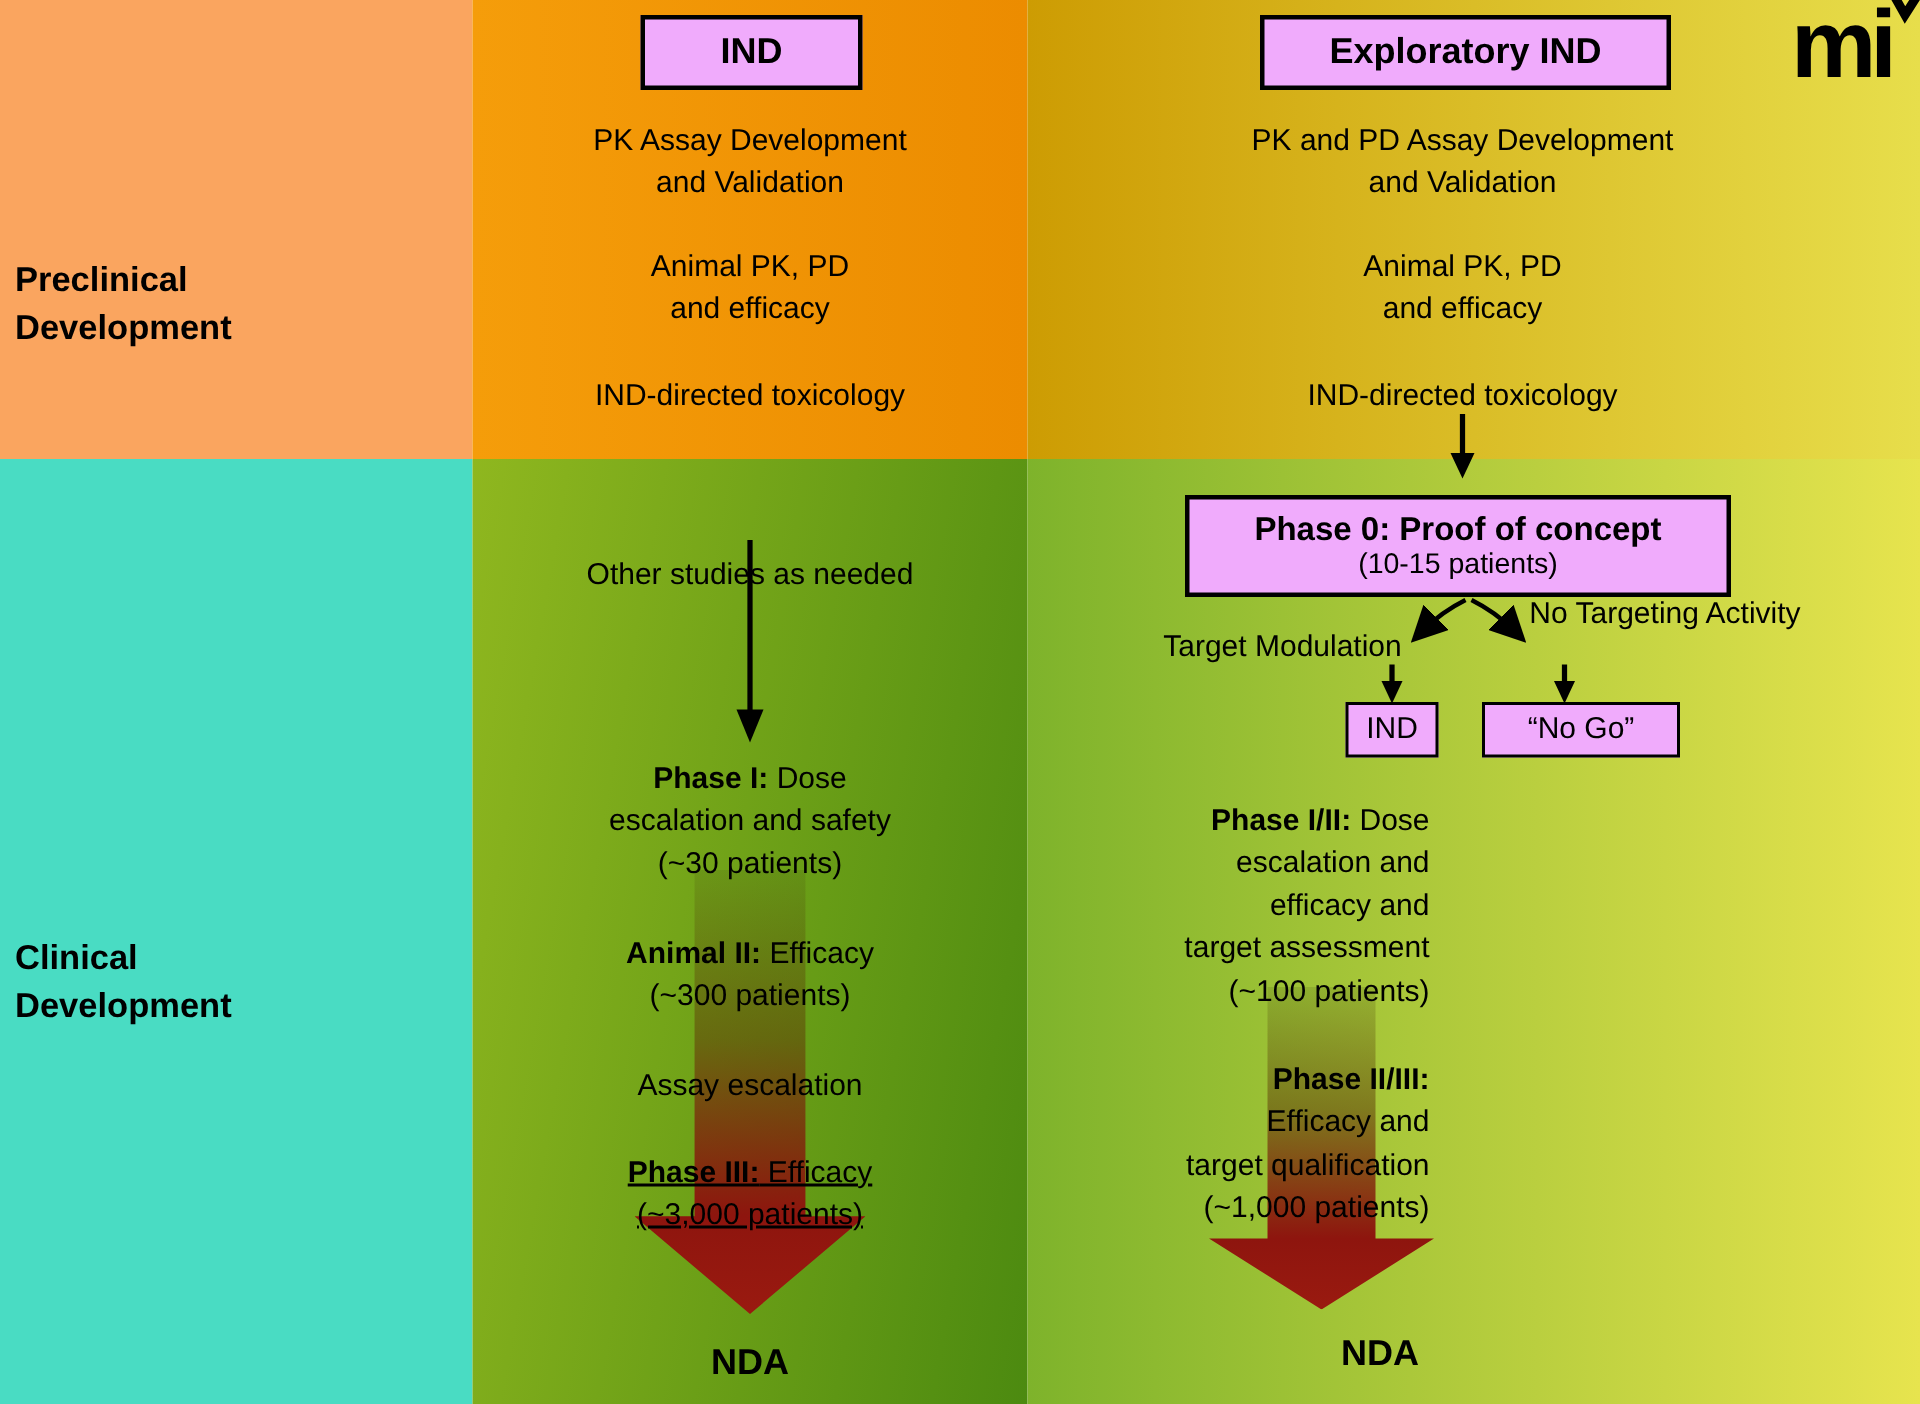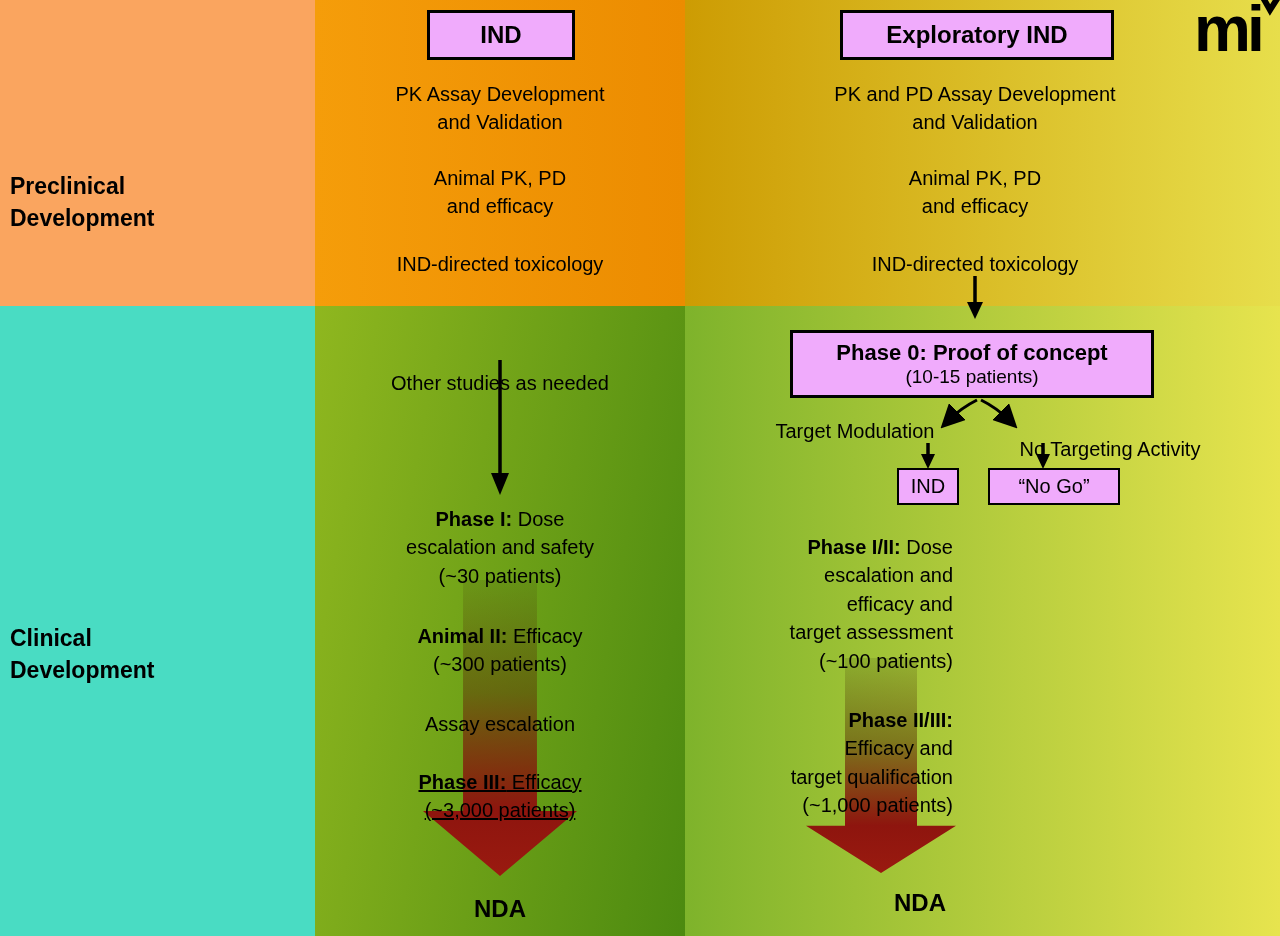--- a/index.html
+++ b/index.html
@@ -113,21 +113,21 @@
   <defs>
     <marker id="ah" markerWidth="8" markerHeight="8" refX="4" refY="4" orient="auto">
       <path d="M0,0 L8,4 L0,8 z" fill="#000"></path>
     </marker>
   </defs>
   <path d="M72,2 Q56,10 44,22" fill="none" stroke="#000" stroke-width="3" marker-end="url(#ah)"></path>
   <path d="M76,2 Q92,10 104,22" fill="none" stroke="#000" stroke-width="3" marker-end="url(#ah)"></path>
 </svg>
 
 <div class="txt" style="left:758px;top:417px;width:194px;">Target Modulation</div>
-<div class="txt" style="left:995px;top:435px;width:230px;">No Targeting Activity</div>
+<div class="txt" style="left:995px;top:395px;width:230px;">No Targeting Activity</div>
 
 <svg class="thin-arrow" style="left:916px;top:443px;" width="24" height="28">
   <line x1="12" y1="0" x2="12" y2="13" stroke="#000" stroke-width="3.5"></line>
   <polygon points="5,11 19,11 12,26" fill="#000"></polygon>
 </svg>
 <svg class="thin-arrow" style="left:1031px;top:443px;" width="24" height="28">
   <line x1="12" y1="0" x2="12" y2="13" stroke="#000" stroke-width="3.5"></line>
   <polygon points="5,11 19,11 12,26" fill="#000"></polygon>
 </svg>
 

